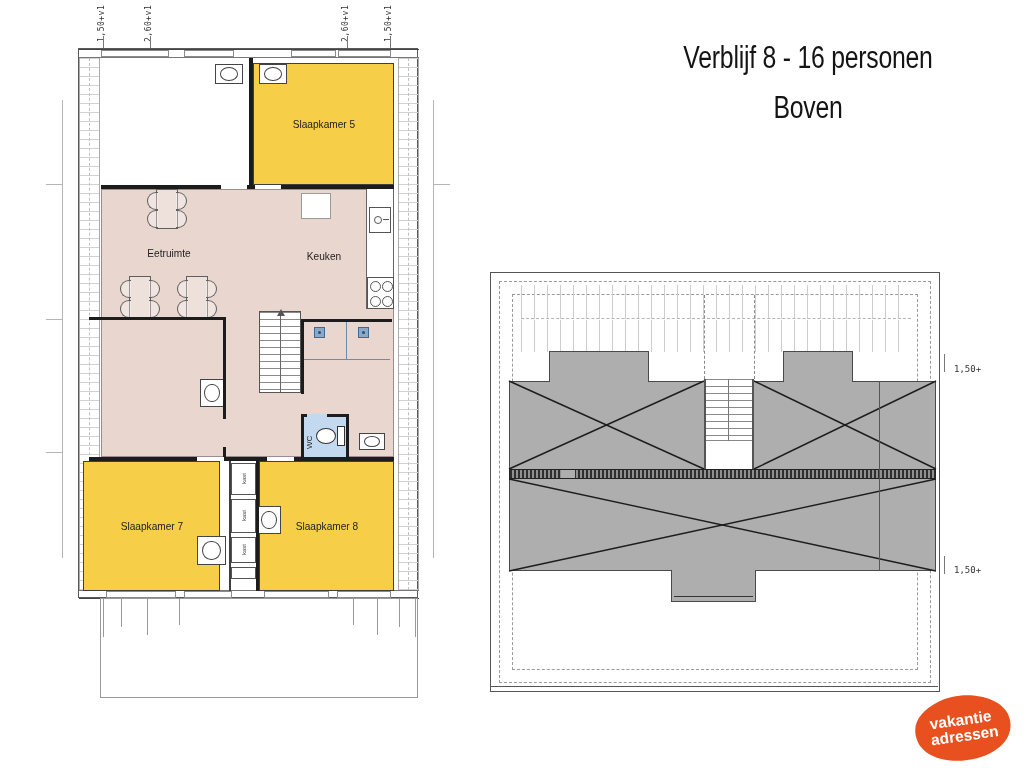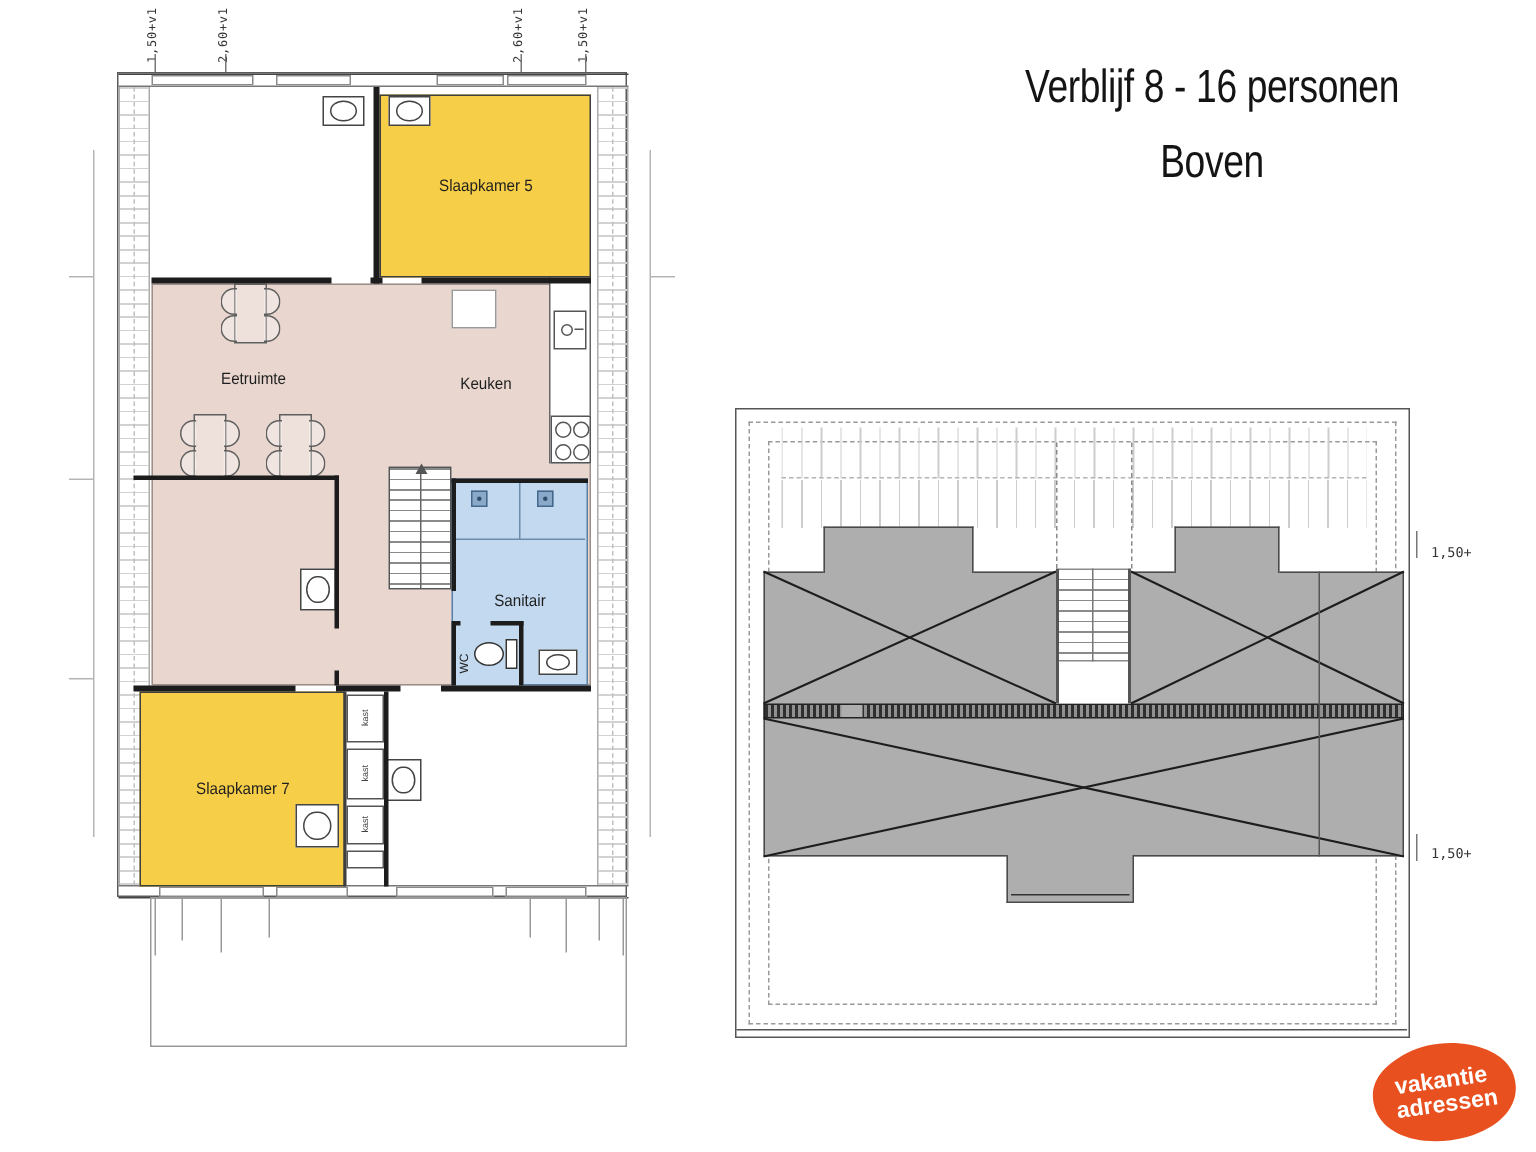--- a/index.html
+++ b/index.html
@@ -104,32 +104,32 @@
     <div class="abs" style="left:288px;top:228px;width:27px;height:32px;background:#fff;border:1px solid #555;">
       <div class="burner" style="left:2px;top:3px;"></div>
       <div class="burner" style="left:14px;top:3px;"></div>
       <div class="burner" style="left:2px;top:18px;"></div>
       <div class="burner" style="left:14px;top:18px;"></div>
     </div>
 
     <div class="abs room" style="left:174px;top:14px;width:141px;height:122px;">
       <span class="roomlabel">Slaapkamer 5</span>
     </div>
-    <div class="abs room" style="left:14px;top:412px;width:137px;height:130px;">
+    <div class="abs room" style="left:4px;top:412px;width:137px;height:130px;">
       <span class="roomlabel">Slaapkamer 7</span>
+    </div>
+    <div class="abs room" style="left:180px;top:412px;width:135px;height:130px;">
+      <span class="roomlabel">Slaapkamer 8</span>
     </div>
 
     <div class="abs" style="left:180px;top:262px;width:42px;height:82px;background:#fff repeating-linear-gradient(180deg,#8a8a8a 0 1px,transparent 1px 7px);border:1px solid #555;">
       <div class="abs" style="left:20px;top:0;width:1px;height:80px;background:#666;"></div>
       <div class="abs" style="left:17px;top:-3px;width:0;height:0;border-left:4px solid transparent;border-right:4px solid transparent;border-bottom:7px solid #555;"></div>
     </div>
 
-    <div class="abs" style="left:222px;top:270px;width:91px;height:138px;background:var(--sanitair-blue,#C3D9EF);border:1px solid #5b7fa3;display:flex;align-items:center;justify-content:center;">
-      <span class="roomlabel" style="margin-top:26px;">Sanitair</span>
-    </div>
     <div class="abs" style="left:224px;top:271px;width:87px;height:40px;border-bottom:1px solid #6b8cab;">
       <div class="abs" style="left:43px;top:0;width:1px;height:40px;background:#6b8cab;"></div>
       <div class="showerhead" style="left:11px;top:7px;"></div>
       <div class="showerhead" style="left:55px;top:7px;"></div>
     </div>
 
     <div class="abs" style="left:224px;top:365px;width:46px;height:43px;background:var(--sanitair-blue,#C3D9EF);"></div>
     <span class="abs roomlabel vtext" style="left:226px;top:374px;height:26px;font-size:8px;">WC</span>
     <div class="abs" style="left:237px;top:379px;width:20px;height:16px;background:#fff;border:1px solid #333;border-radius:50%;"></div>
     <div class="abs" style="left:258px;top:377px;width:8px;height:20px;background:#fff;border:1px solid #333;"></div>

